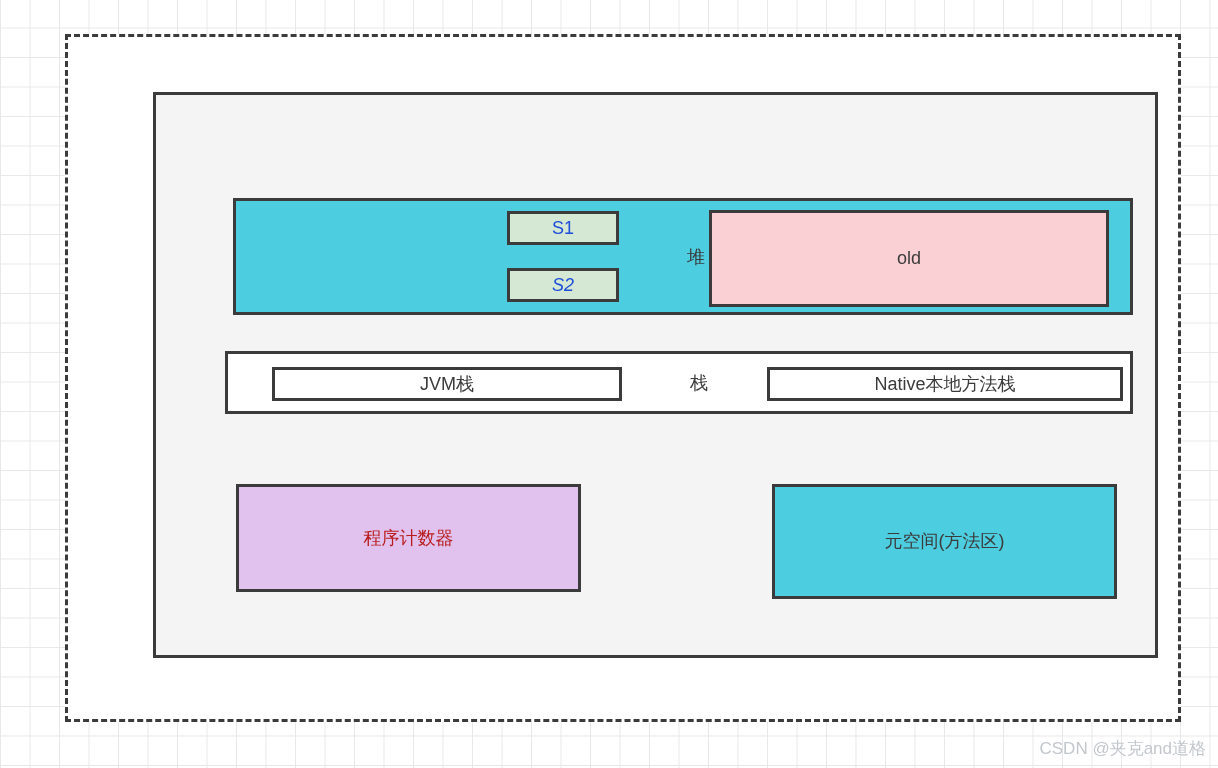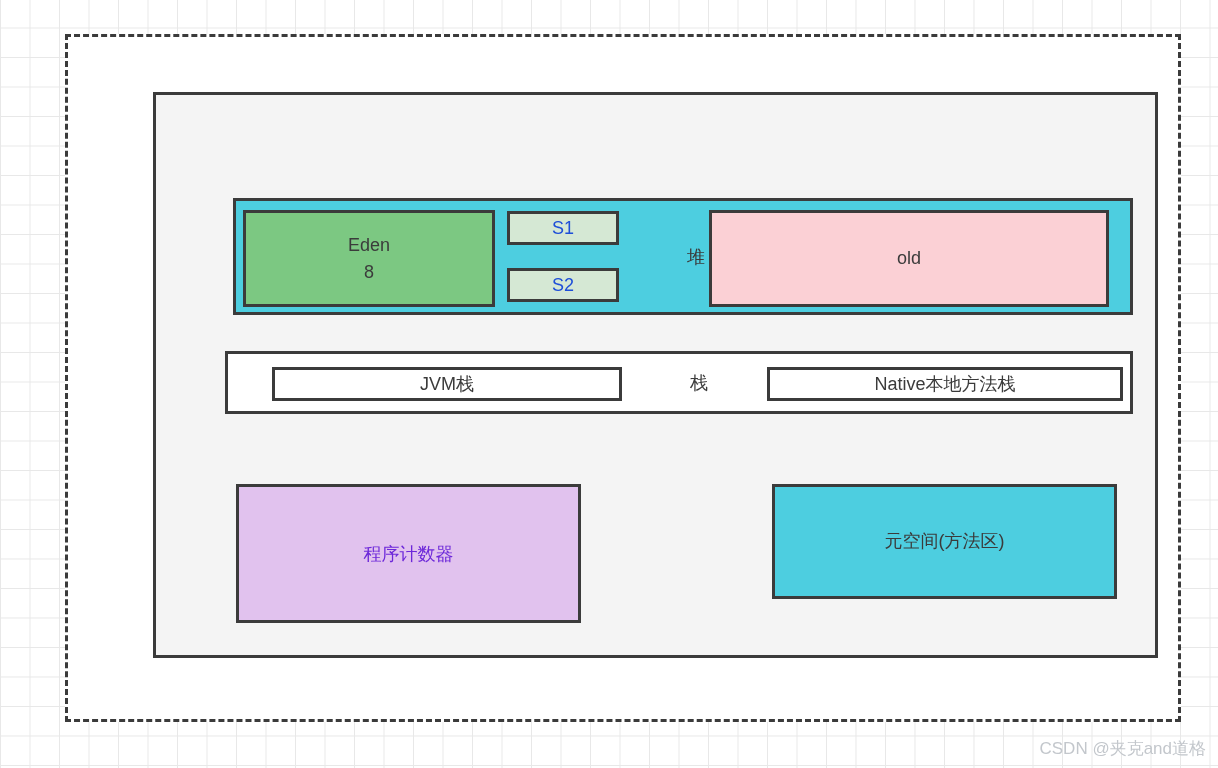--- a/index.html
+++ b/index.html
@@ -125,21 +125,21 @@
     background: #D5E8D4;
     border: 3px solid #3b3b3b;
     box-sizing: border-box;
     display: flex;
     align-items: center;
     justify-content: center;
     color: #1d4ed8;
     font-size: 18px;
   }
   #s1-box { top: 10px; }
-  #s2-box { top: 67px; }
+  #s2-box { top: 67px; font-style: italic; }
 
   #heap-label {
     position: absolute;
     left: 420px;
     top: 0;
     width: 80px;
     height: 100%;
     display: flex;
     align-items: center;
     justify-content: center;
@@ -203,28 +203,28 @@
     color: #3b3b3b;
     font-size: 18px;
   }
 
   
   #pc-box {
     position: absolute;
     left: 80px;          
     top: 389px;          
     width: 345px;
-    height: 139px;
+    height: 108px;
     background: #E1C2EE;
     border: 3px solid #3b3b3b;
     box-sizing: border-box;
     display: flex;
     align-items: center;
     justify-content: center;
-    color: #6d28d9;
+    color: #b91c1c;
     font-size: 18px;
   }
   #metaspace-box {
     position: absolute;
     left: 616px;         
     top: 389px;
     width: 345px;
     height: 115px;
     background: #4DCEE0;
     border: 3px solid #3b3b3b;
@@ -260,24 +260,20 @@
 <div class="bracket-title" id="jvm-title">
   <span class="brk left"></span>
   <span class="title-text">JVM虚拟机</span>
   <span class="brk right"></span>
 </div>
 
 <div id="runtime-panel">
 
   <div id="heap-box">
 
-    <div id="eden-box">
-      <span>Eden</span>
-      <span>8</span>
-    </div>
 
     <div class="survivor" id="s1-box">
       <span>S1</span>
     </div>
 
     <div class="survivor" id="s2-box">
       <span>S2</span>
     </div>
 
     <div id="heap-label">堆</div>

